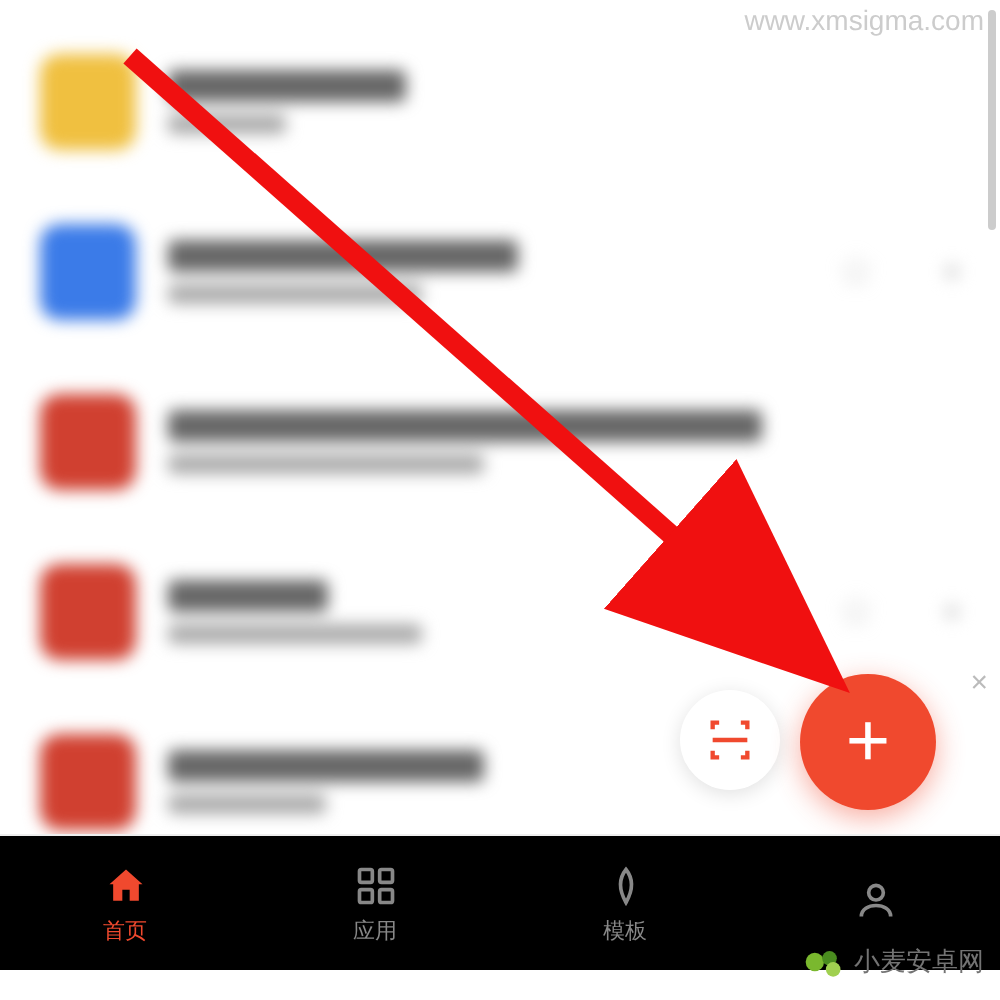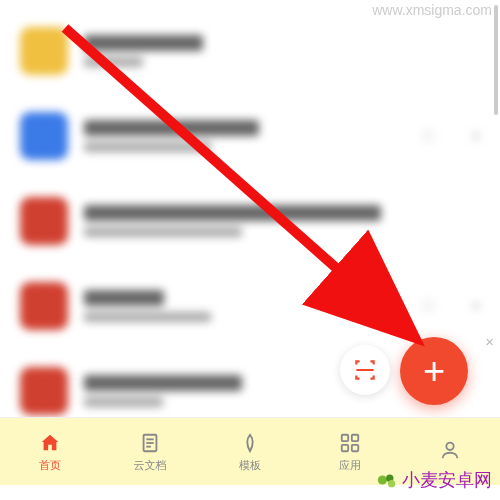--- a/index.html
+++ b/index.html
@@ -110,21 +110,21 @@
       pointer-events: none;
     }
     .bottom-nav {
       position: absolute;
       bottom: 15px;
       left: 0;
       right: 0;
       height: 68px;
       display: flex;
       border-top: 1px solid #eee;
-      background: #fef9c3;
+      background: #000000;
     }
     .nav-item {
       flex: 1;
       display: flex;
       flex-direction: column;
       align-items: center;
       justify-content: center;
       gap: 3px;
     }
     .nav-icon {
@@ -139,22 +139,22 @@
       color: #888;
     }
     .nav-item.active .nav-label { color: #f0492e; }
     .watermark {
       position: absolute;
       bottom: 8px;
       right: 8px;
       display: flex;
       align-items: center;
       gap: 4px;
-      font-size: 18px;
-      color: #a21caf;
+      font-size: 13px;
+      color: #737373;
       font-weight: 500;
     }
     .wm-logo {
       width: 22px;
       height: 22px;
     }
     .pt-watermark {
       position: absolute;
       top: 2px;
       right: 8px;
@@ -246,46 +246,35 @@
     <div class="nav-icon">
       <svg width="22" height="22" viewBox="0 0 24 24" fill="#f0492e">
           <path d="M12 3l9 8h-2v9h-5v-6h-4v6H5v-9H3z"></path>
         </svg>
     </div>
     <span class="nav-label">首页</span>
   </div>
   <div class="nav-item">
     <div class="nav-icon">
       <svg width="22" height="22" viewBox="0 0 24 24" fill="none" stroke="#888" stroke-width="2">
-          <rect x="5" y="3" width="14" height="18" rx="1"></rect>
-          <line x1="8" y1="8" x2="16" y2="8"></line>
-          <line x1="8" y1="12" x2="16" y2="12"></line>
-          <line x1="8" y1="16" x2="13" y2="16"></line>
-        </svg>
-    </div>
-    <span class="nav-label">云文档</span>
-  </div>
-  <div class="nav-item">
-    <div class="nav-icon">
-      <svg width="22" height="22" viewBox="0 0 24 24" fill="none" stroke="#888" stroke-width="2">
-          <path d="M12 3C8 8 8 14 12 21c4-7 4-13 0-18z"></path>
-        </svg>
-    </div>
-    <span class="nav-label">模板</span>
-  </div>
-  <div class="nav-item">
-    <div class="nav-icon">
-      <svg width="22" height="22" viewBox="0 0 24 24" fill="none" stroke="#888" stroke-width="2">
           <rect x="3" y="3" width="7" height="7" rx="1"></rect>
           <rect x="14" y="3" width="7" height="7" rx="1"></rect>
           <rect x="3" y="14" width="7" height="7" rx="1"></rect>
           <rect x="14" y="14" width="7" height="7" rx="1"></rect>
         </svg>
     </div>
     <span class="nav-label">应用</span>
+  </div>
+  <div class="nav-item">
+    <div class="nav-icon">
+      <svg width="22" height="22" viewBox="0 0 24 24" fill="none" stroke="#888" stroke-width="2">
+          <path d="M12 3C8 8 8 14 12 21c4-7 4-13 0-18z"></path>
+        </svg>
+    </div>
+    <span class="nav-label">模板</span>
   </div>
   <div class="nav-item">
     <div class="nav-icon">
       <svg width="22" height="22" viewBox="0 0 24 24" fill="none" stroke="#888" stroke-width="2">
           <circle cx="12" cy="8" r="4"></circle>
           <path d="M4 21c0-4 4-6 8-6s8 2 8 6"></path>
         </svg>
     </div>
     <span class="nav-label"></span>
   </div>

